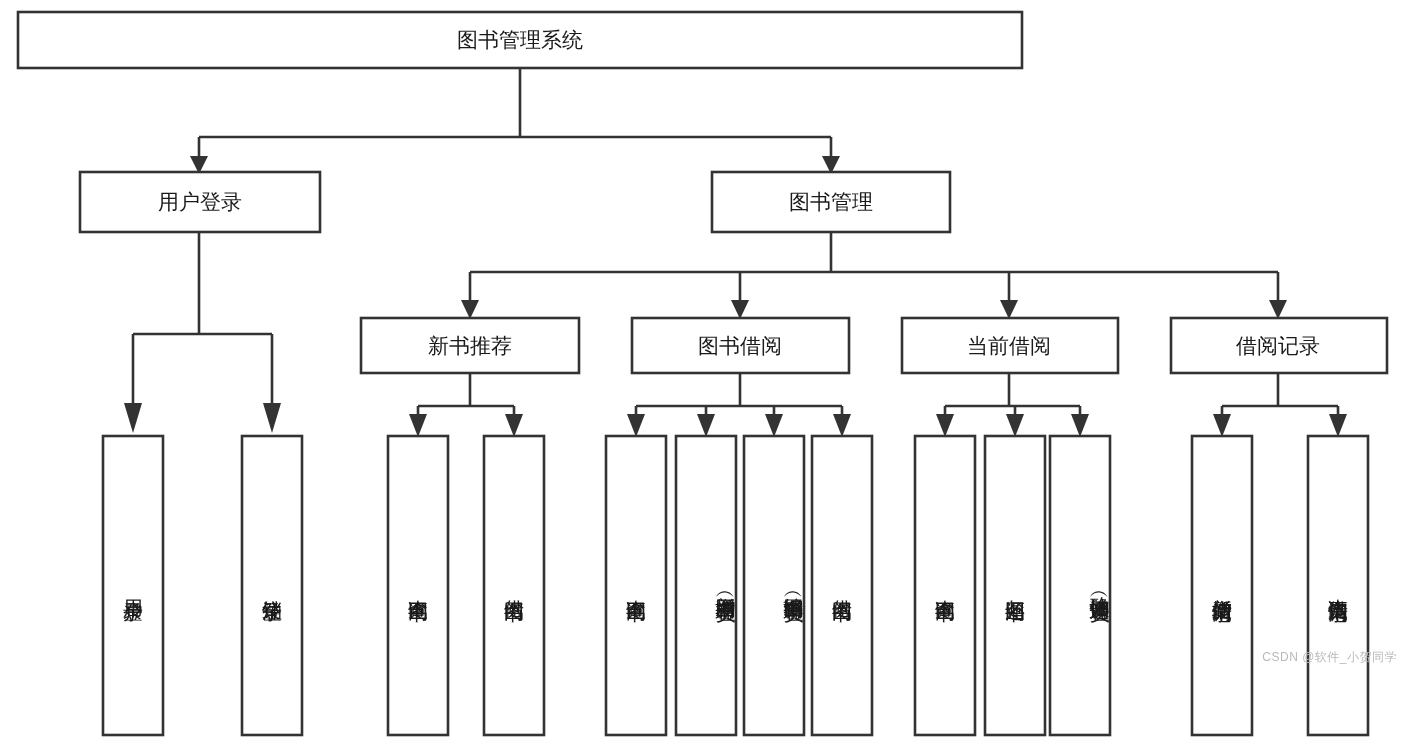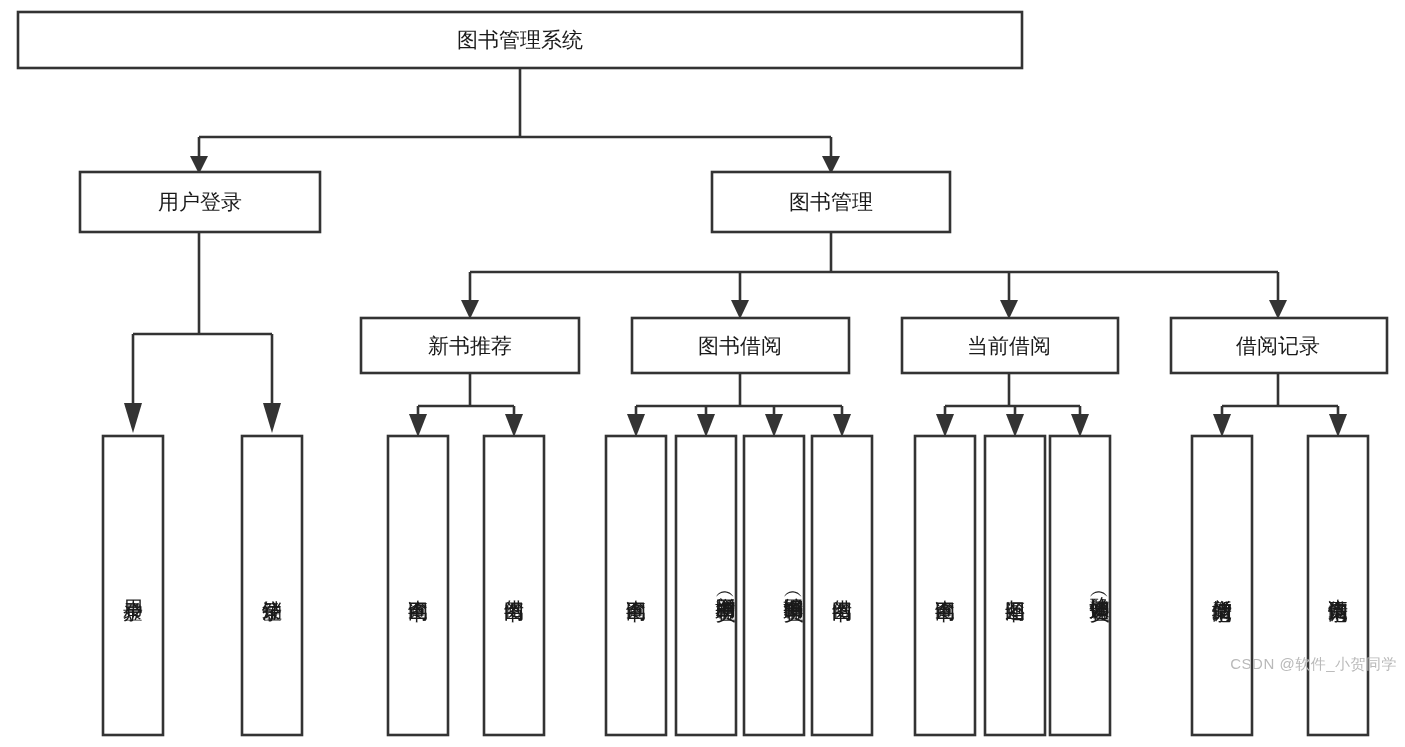--- a/index.html
+++ b/index.html
@@ -57,23 +57,23 @@
     line-height: 1.06;
     color: #1a1a1a;
     letter-spacing: 1px;
     text-align: center;
     white-space: pre;
     pointer-events: none;
   }
   .watermark {
     position: absolute;
     right: 8px;
-    bottom: 4px;
-    font-family: "Liberation Sans", "DejaVu Sans", sans-serif;
-    font-size: 15px;
+    bottom: 12px;
+    font-family: "Liberation Sans", "DejaVu Sans", sans-serif;
+    font-size: 12px;
     color: #b9b9b9;
     letter-spacing: 0.5px;
     white-space: nowrap;
   }
 </style>
 </head>
 <body>
 
 <div id="diagram-root">
 

